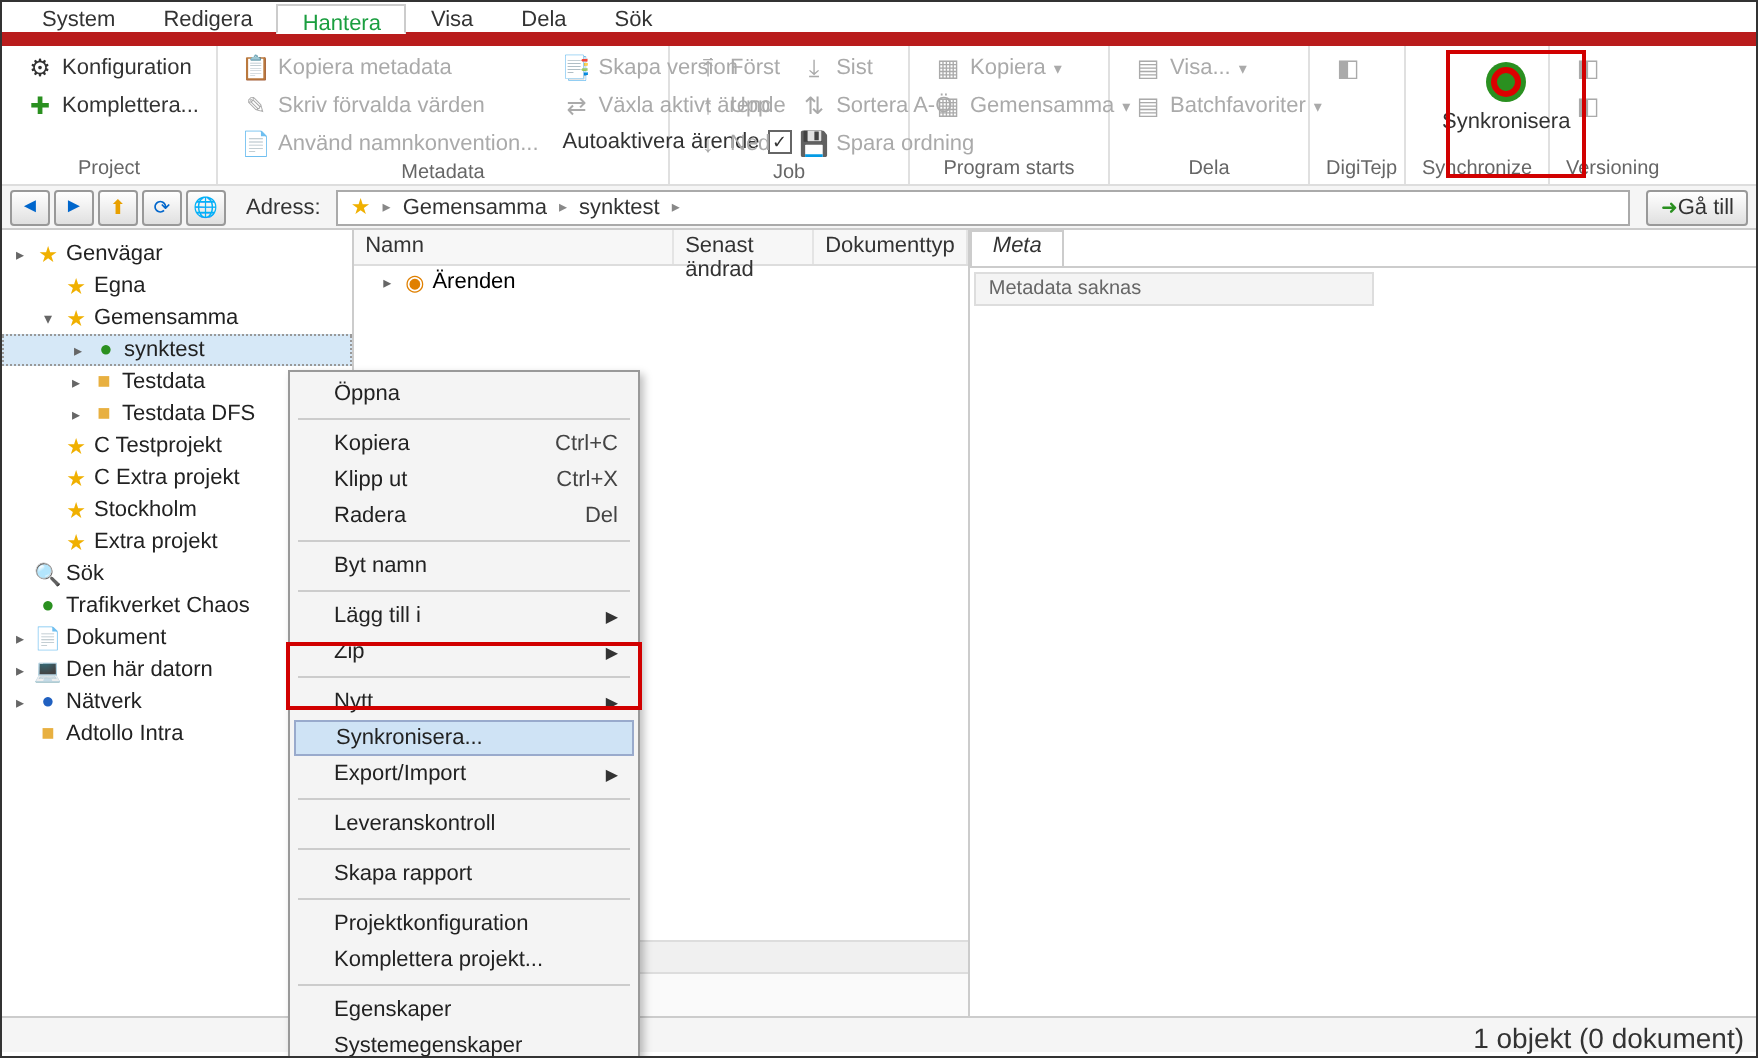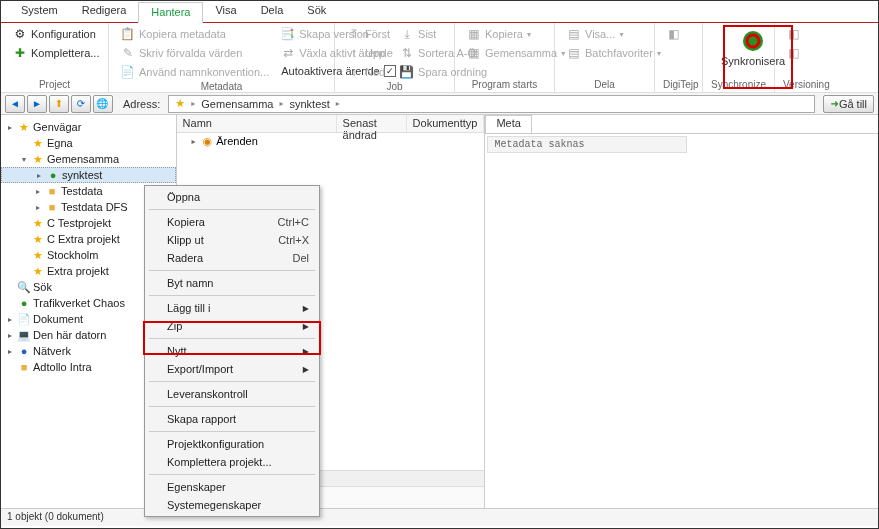--- a/index.html
+++ b/index.html
@@ -1,19 +1,19 @@
 <!DOCTYPE html>
 <html><head>
 <meta charset="utf-8">
 <style>
 * { margin: 0; padding: 0; box-sizing: border-box; font-family: "Segoe UI", Tahoma, sans-serif; font-size: 11px; }
 body { background: #fff; width: 879px; height: 529px; overflow: hidden; border: 1px solid #333; position: relative; }
 
 
-.menubar { display: flex; height: 22px; background: #fff; border-bottom: 1px solid #b91c1c; padding-left: 8px; }
+.menubar { display: flex; height: 22px; background: #fff; border-bottom: 7px solid #b91c1c; padding-left: 8px; }
 .menubar .item { padding: 3px 12px; color: #333; cursor: default; }
 .menubar .item.active { background: #fff; border: 1px solid #ccc; border-bottom: 1px solid #fff; color: #1a9e3f; position: relative; top: 1px; }
 
 
 .ribbon { display: flex; height: 70px; background: #fff; border-bottom: 1px solid #ddd; }
 .ribbon-group { border-right: 1px solid #e0e0e0; padding: 2px 8px 0 8px; display: flex; flex-direction: column; }
 .ribbon-group .buttons { flex: 1; display: flex; }
 .ribbon-group .label { text-align: center; color: #666; font-size: 10px; padding-bottom: 2px; }
 .rbtn { display: flex; align-items: center; gap: 4px; padding: 2px 4px; color: #aaa; white-space: nowrap; }
 .rbtn.en { color: #333; }
@@ -50,27 +50,27 @@
 .center { flex: 1; border-right: 1px solid #ccc; display: flex; flex-direction: column; position: relative; }
 .list-header { display: flex; height: 18px; background: #f7f7f7; border-bottom: 1px solid #ddd; }
 .list-header .col { padding: 2px 6px; border-right: 1px solid #e4e4e4; color: #333; }
 .list-body { flex: 1; position: relative; }
 .list-row { display: flex; align-items: center; height: 16px; padding-left: 12px; gap: 4px; }
 .center-bottom { height: 22px; border-top: 1px solid #ddd; display: flex; align-items: center; padding-left: 8px; gap: 4px; background: #fafafa; }
 .scrollbar-h { height: 16px; background: #f0f0f0; border-top: 1px solid #ddd; position: relative; }
 .scrollbar-h .thumb { position: absolute; left: 14px; top: 2px; width: 30px; height: 12px; background: #ccc; border-radius: 2px; }
 
 .right { width: 398px; display: flex; flex-direction: column; }
-.meta-tab { height: 18px; display: flex; }
+.meta-tab { height: 18px; display: flex; font-style: italic; }
 .meta-tab .tab { border: 1px solid #ccc; border-bottom: none; padding: 1px 10px; background: #fff; color: #333; }
 .meta-body { flex: 1; border-top: 1px solid #ccc; }
-.meta-body .msg { width: 200px; background: #f4f4f4; border: 1px solid #ddd; margin: 2px; padding: 2px 6px; color: #666; font-size: 10px; font-family: Liberation Mono, monospace; }
-
-
-.statusbar { height: 18px; background: #f5f5f5; border-top: 1px solid #ccc; padding: 2px 6px; color: #333; font-size: 10px; }
+.meta-body .msg { width: 200px; background: #f4f4f4; border: 1px solid #ddd; margin: 2px; padding: 2px 6px; color: #666; font-size: 10px; }
+
+
+.statusbar { height: 18px; background: #f5f5f5; border-top: 1px solid #ccc; padding: 2px 6px; color: #333; font-size: 14px; text-align: right; }
 
 
 .ctxmenu { position: absolute; left: 143px; top: 184px; width: 176px; background: #f4f4f4; border: 1px solid #999; box-shadow: 2px 2px 4px rgba(0,0,0,0.25); z-index: 20; padding: 2px; }
 .ctxmenu .mi { height: 18px; display: flex; align-items: center; padding: 0 8px 0 20px; color: #222; position: relative; }
 .ctxmenu .mi.hl { background: #cfe3f5; border: 1px solid #9ac; }
 .ctxmenu .mi .shortcut { margin-left: auto; color: #444; }
 .ctxmenu .mi .arrow { margin-left: auto; font-size: 8px; color: #333; }
 .ctxmenu .sep { height: 1px; background: #ccc; margin: 3px 2px; }
 
 .chk { width: 12px; height: 12px; border: 1px solid #666; display: inline-flex; align-items: center; justify-content: center; font-size: 9px; color: #333; background: #fff; }
@@ -384,20 +384,21 @@
     <div class="mi">Kopiera<span class="shortcut">Ctrl+C</span></div>
     <div class="mi">Klipp ut<span class="shortcut">Ctrl+X</span></div>
     <div class="mi">Radera<span class="shortcut">Del</span></div>
     <div class="sep"></div>
     <div class="mi">Byt namn</div>
     <div class="sep"></div>
     <div class="mi">Lägg till i<span class="arrow">▶</span></div>
     <div class="mi">Zip<span class="arrow">▶</span></div>
     <div class="sep"></div>
     <div class="mi">Nytt<span class="arrow">▶</span></div>
+    <div class="mi hl">Synkronisera...</div>
     <div class="mi">Export/Import<span class="arrow">▶</span></div>
     <div class="sep"></div>
     <div class="mi">Leveranskontroll</div>
     <div class="sep"></div>
     <div class="mi">Skapa rapport</div>
     <div class="sep"></div>
     <div class="mi">Projektkonfiguration</div>
     <div class="mi">Komplettera projekt...</div>
     <div class="sep"></div>
     <div class="mi">Egenskaper</div>

